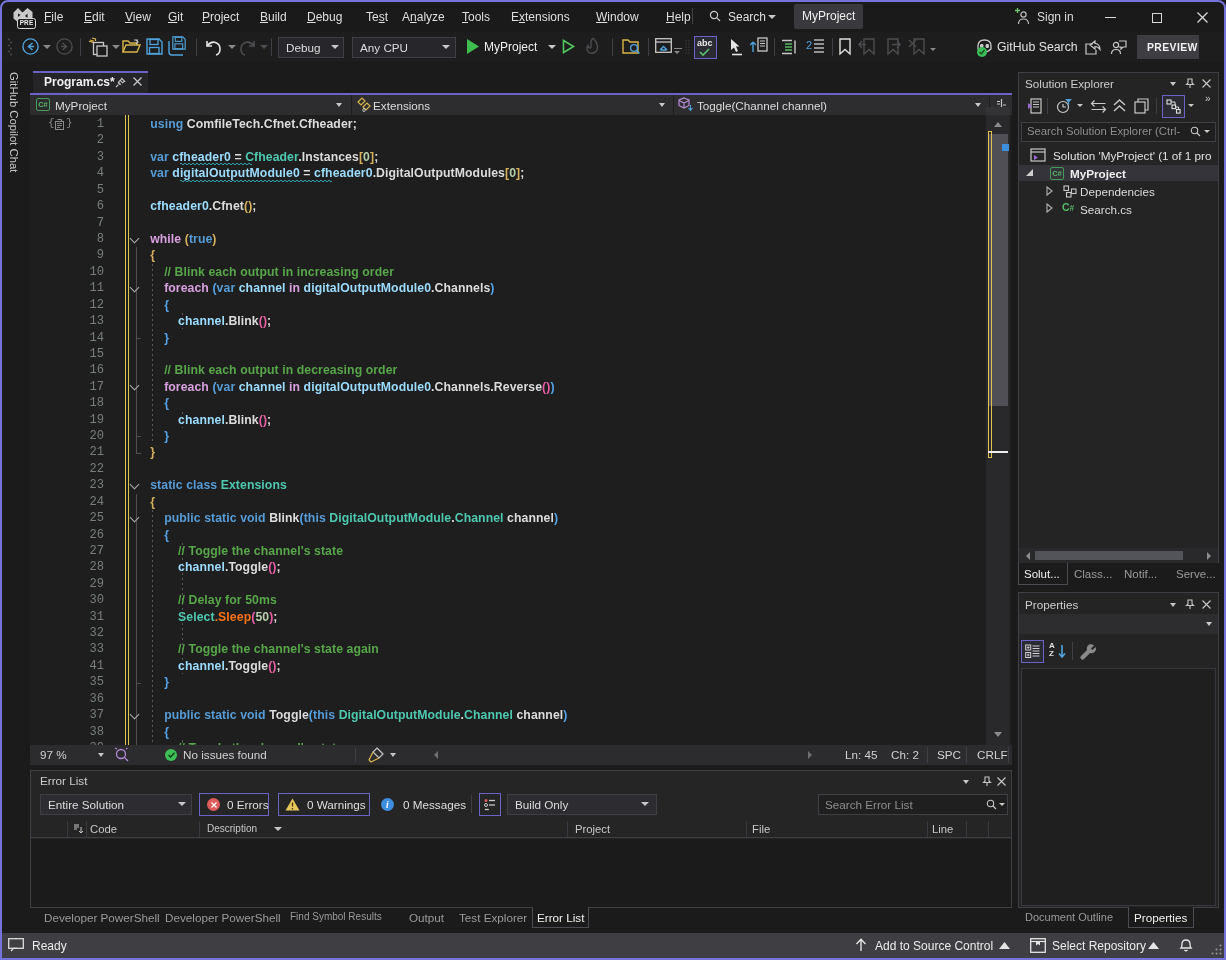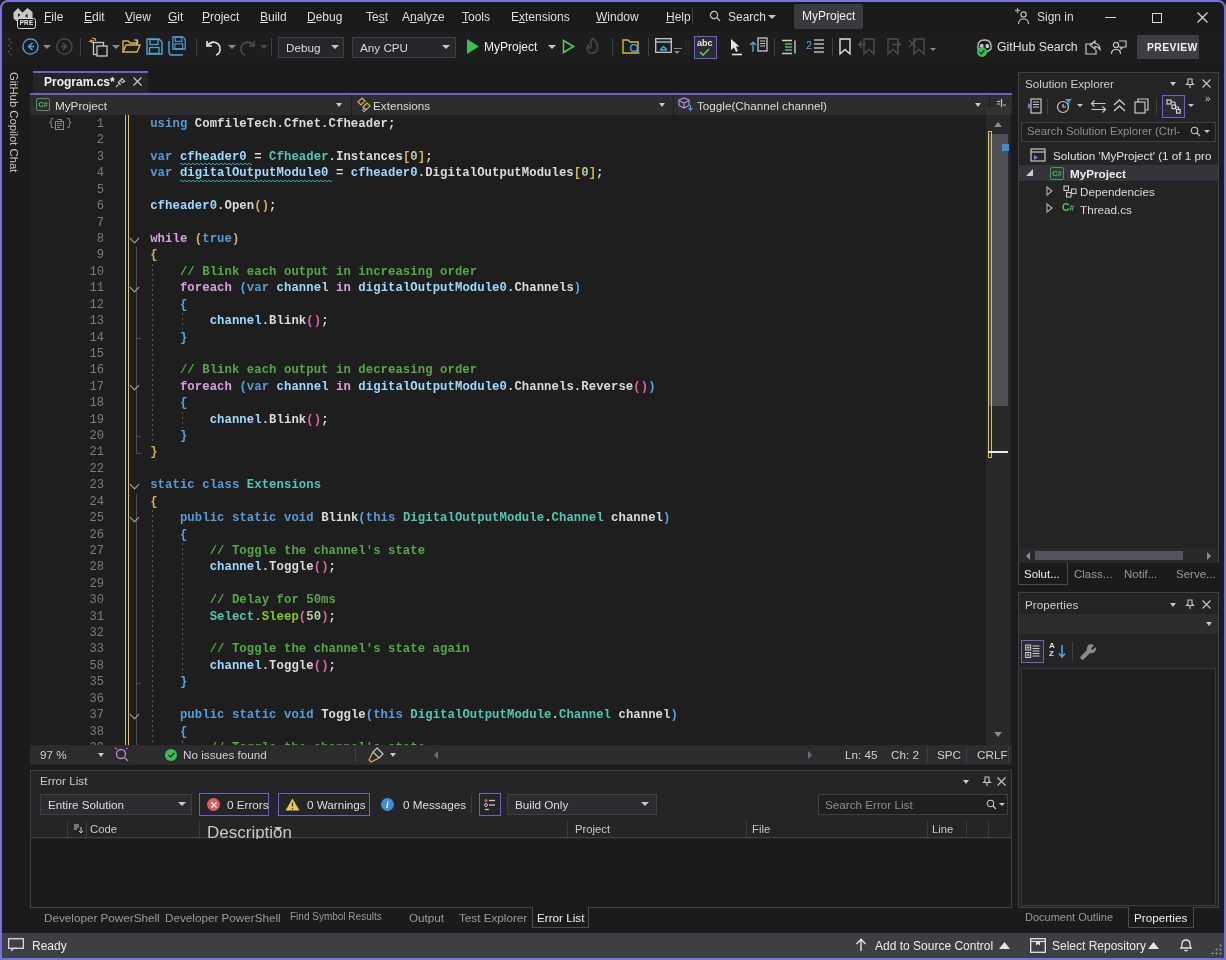--- a/index.html
+++ b/index.html
@@ -1,17 +1,17 @@
 <!DOCTYPE html>
 <html><head><meta charset="utf-8"><style>
 *{margin:0;padding:0;box-sizing:border-box}
 body{width:1226px;height:960px;background:#1B1B1C;font-family:"Liberation Sans",sans-serif;overflow:hidden;position:relative}
 .abs{position:absolute}
 .ln{position:absolute;left:60px;width:44px;text-align:right;font-family:"Liberation Mono",monospace;font-size:12.1px;line-height:16.42px;color:#787E7E}
-.cl{position:absolute;left:150.2px;font-family:Liberation Mono, monospace;font-weight:bold;font-size:12.25px;line-height:16.42px;white-space:pre;letter-spacing:0.08px}
+.cl{position:absolute;left:150.2px;font-family:Liberation Sans, sans-serif;font-weight:bold;font-size:12.25px;line-height:16.42px;white-space:pre;letter-spacing:0.08px}
 .chev{position:absolute;width:7px;height:7px;border-right:1.6px solid #ACACAC;border-bottom:1.6px solid #ACACAC;transform:rotate(45deg);transform-origin:center}
 .ui{position:absolute;color:#DFDFDF;font-size:12px;white-space:nowrap}
 .dim{color:#9A9A9A}
 .caret{position:absolute;width:0;height:0;border-left:4px solid transparent;border-right:4px solid transparent;border-top:5px solid #C8C8C8}
 .caretup{position:absolute;width:0;height:0;border-left:4.5px solid transparent;border-right:4.5px solid transparent;border-bottom:5px solid #DCDCDC}
 .sepv{position:absolute;width:1px;background:#3F3F46}
 .combo{position:absolute;background:#27272B;border:1px solid #3F3F46;color:#DCDCDC;font-size:11.7px}
 .pbox{position:absolute;border:1px solid #6B63C8}
 svg{position:absolute;overflow:visible}
 </style></head><body>
@@ -283,21 +283,21 @@
 <div style="position:absolute;left:135.5px;top:682.5px;width:5.5px;height:1px;background:#4F4F4F"></div>
 <div class="ln" style="top:116.0px">1</div>
 <div class="cl" style="top:116.0px"><span style="color:#569CD6">using</span><span style="color:#DCDCDC"> </span><span style="color:#DCDCDC">ComfileTech.Cfnet.Cfheader;</span></div>
 <div class="ln" style="top:132.4px">2</div>
 <div class="ln" style="top:148.8px">3</div>
 <div class="cl" style="top:148.8px"><span style="color:#569CD6">var</span><span style="color:#DCDCDC"> </span><span style="color:#9CDCFE">cfheader0</span><span style="color:#DCDCDC"> = </span><span style="color:#4EC9B0">Cfheader</span><span style="color:#DCDCDC">.Instances</span><span style="color:#D6B05E">[</span><span style="color:#B5CEA8">0</span><span style="color:#D6B05E">]</span><span style="color:#DCDCDC">;</span></div>
 <div class="ln" style="top:165.3px">4</div>
 <div class="cl" style="top:165.3px"><span style="color:#569CD6">var</span><span style="color:#DCDCDC"> </span><span style="color:#9CDCFE">digitalOutputModule0</span><span style="color:#DCDCDC"> = </span><span style="color:#9CDCFE">cfheader0</span><span style="color:#DCDCDC">.DigitalOutputModules</span><span style="color:#D6B05E">[</span><span style="color:#B5CEA8">0</span><span style="color:#D6B05E">]</span><span style="color:#DCDCDC">;</span></div>
 <div class="ln" style="top:181.7px">5</div>
 <div class="ln" style="top:198.1px">6</div>
-<div class="cl" style="top:198.1px"><span style="color:#9CDCFE">cfheader0</span><span style="color:#DCDCDC">.Open</span><span style="color:#D6B05E">()</span><span style="color:#DCDCDC">;</span></div>
+<div class="cl" style="top:198.1px"><span style="color:#9CDCFE">cfheader0</span><span style="color:#DCDCDC">.Cfnet</span><span style="color:#D6B05E">()</span><span style="color:#DCDCDC">;</span></div>
 <div class="ln" style="top:214.5px">7</div>
 <div class="ln" style="top:230.9px">8</div>
 <div class="cl" style="top:230.9px"><span style="color:#D8A0DF">while</span><span style="color:#DCDCDC"> </span><span style="color:#D6B05E">(</span><span style="color:#569CD6">true</span><span style="color:#D6B05E">)</span></div>
 <div class="ln" style="top:247.4px">9</div>
 <div class="cl" style="top:247.4px"><span style="color:#D6B05E">{</span></div>
 <div class="ln" style="top:263.8px">10</div>
 <div class="cl" style="top:263.8px"><span style="color:#DCDCDC">    </span><span style="color:#57A64A">// Blink each output in increasing order</span></div>
 <div class="ln" style="top:280.2px">11</div>
 <div class="cl" style="top:280.2px"><span style="color:#DCDCDC">    </span><span style="color:#D8A0DF">foreach</span><span style="color:#DCDCDC"> </span><span style="color:#55A3E8">(</span><span style="color:#569CD6">var</span><span style="color:#DCDCDC"> </span><span style="color:#9CDCFE">channel</span><span style="color:#DCDCDC"> </span><span style="color:#D8A0DF">in</span><span style="color:#DCDCDC"> </span><span style="color:#9CDCFE">digitalOutputModule0</span><span style="color:#DCDCDC">.Channels</span><span style="color:#55A3E8">)</span></div>
 <div class="ln" style="top:296.6px">12</div>
@@ -329,25 +329,25 @@
 <div class="ln" style="top:526.5px">26</div>
 <div class="cl" style="top:526.5px"><span style="color:#DCDCDC">    </span><span style="color:#55A3E8">{</span></div>
 <div class="ln" style="top:542.9px">27</div>
 <div class="cl" style="top:542.9px"><span style="color:#DCDCDC">        </span><span style="color:#57A64A">// Toggle the channel's state</span></div>
 <div class="ln" style="top:559.3px">28</div>
 <div class="cl" style="top:559.3px"><span style="color:#DCDCDC">        </span><span style="color:#9CDCFE">channel</span><span style="color:#DCDCDC">.Toggle</span><span style="color:#E95FA5">()</span><span style="color:#DCDCDC">;</span></div>
 <div class="ln" style="top:575.8px">29</div>
 <div class="ln" style="top:592.2px">30</div>
 <div class="cl" style="top:592.2px"><span style="color:#DCDCDC">        </span><span style="color:#57A64A">// Delay for 50ms</span></div>
 <div class="ln" style="top:608.6px">31</div>
-<div class="cl" style="top:608.6px"><span style="color:#DCDCDC">        </span><span style="color:#4EC9B0">Select</span><span style="color:#84cc16">.Sleep</span><span style="color:#E95FA5">(</span><span style="color:#B5CEA8">50</span><span style="color:#E95FA5">)</span><span style="color:#DCDCDC">;</span></div>
+<div class="cl" style="top:608.6px"><span style="color:#DCDCDC">        </span><span style="color:#4EC9B0">Select</span><span style="color:#f97316">.Sleep</span><span style="color:#E95FA5">(</span><span style="color:#B5CEA8">50</span><span style="color:#E95FA5">)</span><span style="color:#DCDCDC">;</span></div>
 <div class="ln" style="top:625.0px">32</div>
 <div class="ln" style="top:641.4px">33</div>
 <div class="cl" style="top:641.4px"><span style="color:#DCDCDC">        </span><span style="color:#57A64A">// Toggle the channel's state again</span></div>
-<div class="ln" style="top:657.9px">58</div>
+<div class="ln" style="top:657.9px">41</div>
 <div class="cl" style="top:657.9px"><span style="color:#DCDCDC">        </span><span style="color:#9CDCFE">channel</span><span style="color:#DCDCDC">.Toggle</span><span style="color:#E95FA5">()</span><span style="color:#DCDCDC">;</span></div>
 <div class="ln" style="top:674.3px">35</div>
 <div class="cl" style="top:674.3px"><span style="color:#DCDCDC">    </span><span style="color:#55A3E8">}</span></div>
 <div class="ln" style="top:690.7px">36</div>
 <div class="ln" style="top:707.1px">37</div>
 <div class="cl" style="top:707.1px"><span style="color:#DCDCDC">    </span><span style="color:#569CD6">public</span><span style="color:#DCDCDC"> </span><span style="color:#569CD6">static</span><span style="color:#DCDCDC"> </span><span style="color:#569CD6">void</span><span style="color:#DCDCDC"> </span><span style="color:#DCDCDC">Toggle</span><span style="color:#55A3E8">(</span><span style="color:#569CD6">this</span><span style="color:#DCDCDC"> </span><span style="color:#4EC9B0">DigitalOutputModule</span><span style="color:#DCDCDC">.</span><span style="color:#4EC9B0">Channel</span><span style="color:#DCDCDC"> </span><span style="color:#DCDCDC">channel</span><span style="color:#55A3E8">)</span></div>
 <div class="ln" style="top:723.5px">38</div>
 <div class="cl" style="top:723.5px"><span style="color:#DCDCDC">    </span><span style="color:#55A3E8">{</span></div>
 <div class="ln" style="top:740.0px">39</div>
 <div class="cl" style="top:740.0px"><span style="color:#DCDCDC">        </span><span style="color:#57A64A">// Toggle the channel's state</span></div>
@@ -453,21 +453,21 @@
 <div class="sepv" style="left:567px;top:821px;height:16px;background:#3A3A40"></div>
 <div class="sepv" style="left:746px;top:821px;height:16px;background:#3A3A40"></div>
 <div class="sepv" style="left:927px;top:821px;height:16px;background:#3A3A40"></div>
 <div class="sepv" style="left:966px;top:821px;height:16px;background:#3A3A40"></div>
 <div class="sepv" style="left:988px;top:821px;height:16px;background:#3A3A40"></div>
 <svg class="abs" style="left:73px;top:824px" width="10" height="10" viewBox="0 0 10 10">
 <path d="M1 1 h5 M1 3 h5 M1 5 h3" stroke="#C8C8C8" stroke-width="1"></path>
     <path d="M8 3 v6 m-2 -2 l2 2 l2 -2" fill="none" stroke="#C8C8C8" stroke-width="1"></path>
   </svg>
 <div class="ui" style="left:90px;top:823px;font-size:11.3px;color:#C8C8C8">Code</div>
-<div class="ui" style="left:207px;top:823px;font-size:17px;color:#C8C8C8">Description</div>
+<div class="ui" style="left:207px;top:823px;font-size:10px;color:#C8C8C8">Description</div>
 <div class="caret" style="left:274px;top:827px;border-top-width:4px"></div>
 <div class="ui" style="left:575px;top:823px;font-size:11.3px;color:#C8C8C8">Project</div>
 <div class="ui" style="left:752px;top:823px;font-size:11.3px;color:#C8C8C8">File</div>
 <div class="ui" style="left:932px;top:823px;font-size:11.3px;color:#C8C8C8">Line</div>
 <div class="abs" style="left:31px;top:839px;width:980px;height:68px;background:#1B1B1C"></div>
 <div class="ui dim" style="left:44px;top:911px;font-size:11.7px">Developer PowerShell</div>
 <div class="ui dim" style="left:165px;top:911px;font-size:11.7px">Developer PowerShell</div>
 <div class="ui dim" style="left:290px;top:911px;font-size:10px">Find Symbol Results</div>
 <div class="ui dim" style="left:409px;top:911px;font-size:11.7px">Output</div>
 <div class="ui dim" style="left:459px;top:911px;font-size:11.7px">Test Explorer</div>
@@ -539,21 +539,21 @@
 <svg class="abs" style="left:1063px;top:185px" width="14" height="13" viewBox="0 0 14 13">
 <rect x="1" y="1" width="4.5" height="4.5" fill="none" stroke="#C8C8C8" stroke-width="1.1"></rect>
 <rect x="8.5" y="4" width="4.5" height="4.5" fill="none" stroke="#C8C8C8" stroke-width="1.1"></rect>
 <rect x="3.5" y="7.5" width="4.5" height="4.5" fill="none" stroke="#C8C8C8" stroke-width="1.1"></rect>
   </svg>
 <div class="ui" style="left:1080px;top:185px;font-size:11.7px;color:#DCDCDC">Dependencies</div>
 <svg class="abs" style="left:1046px;top:203px" width="7" height="10" viewBox="0 0 7 10">
     <path d="M1 1 L6 5 L1 9 Z" fill="none" stroke="#B0B0B0" stroke-width="1.1"></path>
   </svg>
 <div class="abs" style="left:1062px;top:201px;color:#56B866;font-size:10.5px;font-weight:bold">C<span style="font-size:8.5px">#</span></div>
-<div class="ui" style="left:1080px;top:203px;font-size:11.7px;color:#DCDCDC">Thread.cs</div>
+<div class="ui" style="left:1080px;top:203px;font-size:11.7px;color:#DCDCDC">Search.cs</div>
 <div class="abs" style="left:1019px;top:548px;width:199px;height:15px;background:#29292B"></div>
 <svg class="abs" style="left:1024px;top:551px" width="8" height="10" viewBox="0 0 8 10">
     <path d="M6 1 L2 5 L6 9 Z" fill="#8C8C8C"></path>
   </svg>
 <div class="abs" style="left:1035px;top:551px;width:148px;height:9px;background:#53535A"></div>
 <svg class="abs" style="left:1205px;top:551px" width="8" height="10" viewBox="0 0 8 10">
     <path d="M2 1 L6 5 L2 9 Z" fill="#8C8C8C"></path>
   </svg>
 <div class="abs" style="left:1018px;top:563px;width:50px;height:22px;background:#1B1B1C;border:1px solid #4B4B52;border-top:none"></div>
 <div class="ui" style="left:1024px;top:568px;font-size:11.5px;color:#F0F0F0">Solut...</div>

